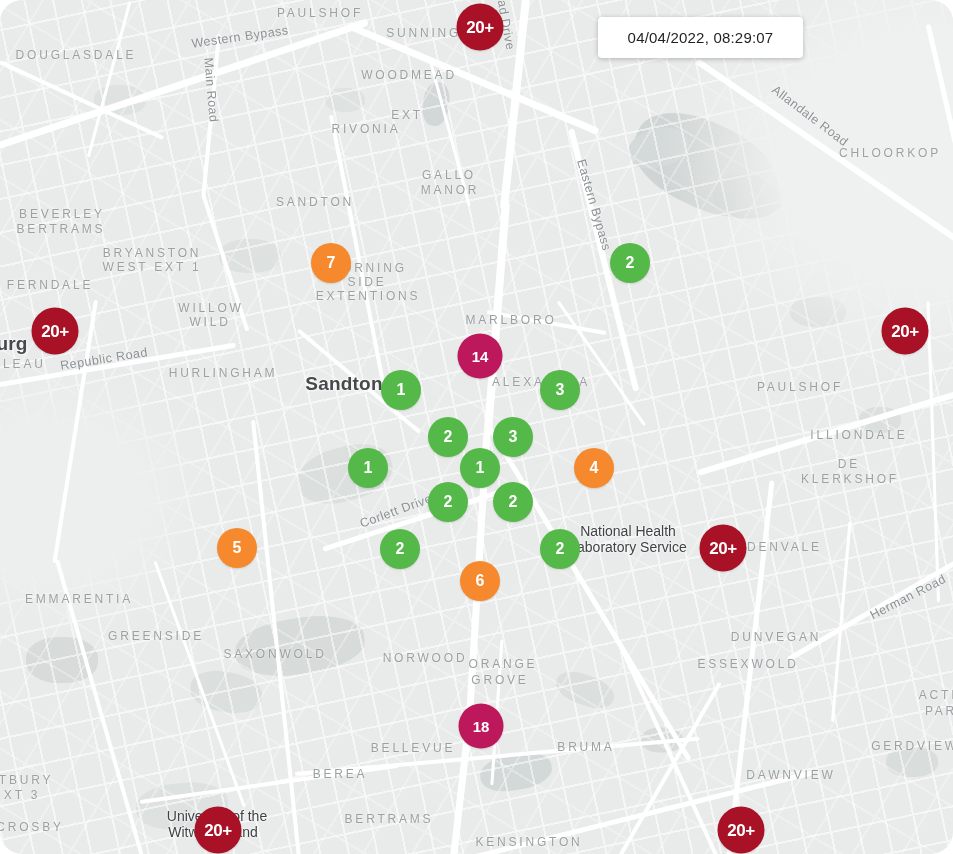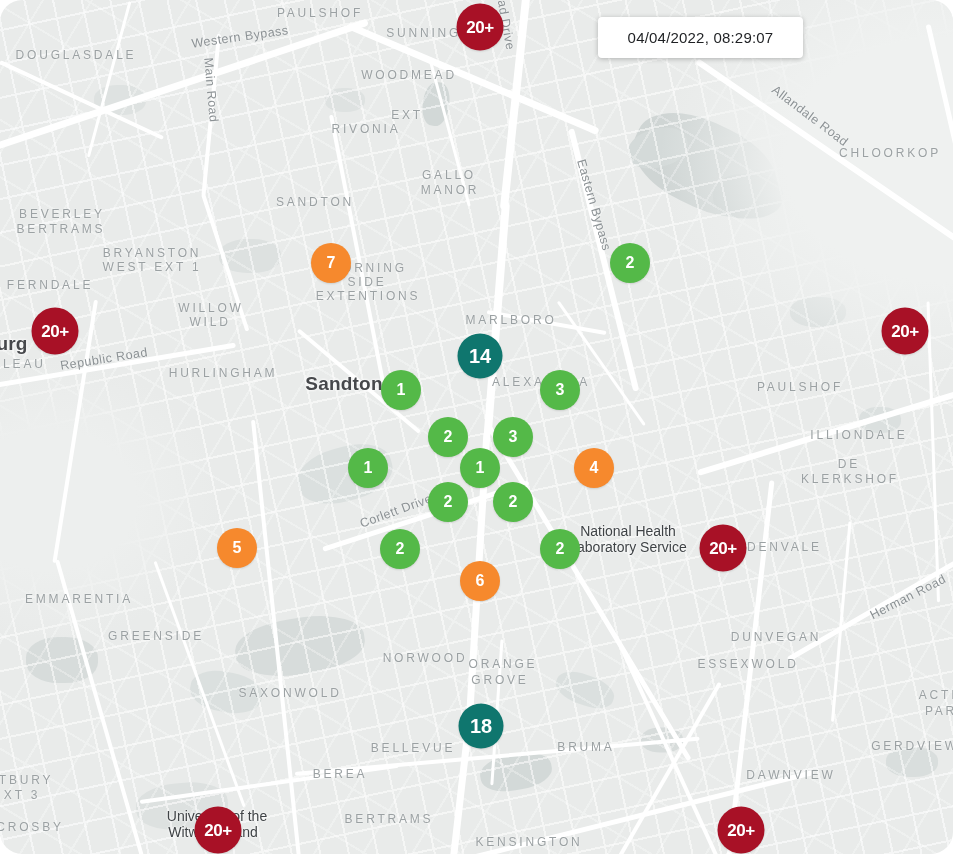--- a/index.html
+++ b/index.html
@@ -31,21 +31,21 @@
     color:#46484b;font-size:19px;font-weight:bold;letter-spacing:.2px;
     text-shadow:0 0 3px #fff,0 0 3px #fff;}
   .poi-label{position:absolute;transform:translate(-50%,-50%);white-space:nowrap;
     color:#3f4346;font-size:14px;text-shadow:0 0 3px #fff,0 0 2px #fff;}
   
   .marker{position:absolute;transform:translate(-50%,-50%);border-radius:50%;
     display:flex;align-items:center;justify-content:center;color:#fff;font-weight:bold;
     box-shadow:0 1px 2px rgba(0,0,0,.12);}
   .m-green  {width:40px;height:40px;background:#54b948;font-size:16px;}
   .m-orange {width:40px;height:40px;background:#f6892d;font-size:16px;}
-  .m-red    {width:45px;height:45px;background:#0f766e;font-size:20px;}
+  .m-red    {width:45px;height:45px;background:#be185d;font-size:15px;}
   .m-darkred{width:47px;height:47px;background:#a81126;font-size:17px;letter-spacing:-.5px;}
   
   .timestamp{position:absolute;left:598px;top:17px;width:205px;height:41px;
     background:#ffffff;border-radius:4px;box-shadow:0 1px 5px rgba(0,0,0,.25);
     display:flex;align-items:center;justify-content:center;
     color:#1e2023;font-size:15px;letter-spacing:.2px;}
 </style>
 </head>
 <body>
 
@@ -155,21 +155,21 @@
       <div class="area-label" style="left: 223px; top: 373px;">HURLINGHAM</div>
       <div class="area-label" style="left: 541px; top: 382px;">ALEXANDRA</div>
       <div class="area-label" style="left: 800px; top: 387px;">PAULSHOF</div>
       <div class="area-label" style="left: 859px; top: 435px;">ILLIONDALE</div>
       <div class="area-label" style="left: 849px; top: 464px;">DE</div>
       <div class="area-label" style="left: 850px; top: 479px;">KLERKSHOF</div>
       <div class="area-label" style="left: 779px; top: 547px;">EDENVALE</div>
       <div class="area-label" style="left: 79px; top: 599px;">EMMARENTIA</div>
       <div class="area-label" style="left: 156px; top: 636px;">GREENSIDE</div>
       <div class="area-label" style="left: 776px; top: 637px;">DUNVEGAN</div>
-      <div class="area-label" style="left: 290px; top: 654px; margin-top: 39px;">SAXONWOLD</div>
+      <div class="area-label" style="left: 275px; top: 654px;">SAXONWOLD</div>
       <div class="area-label" style="left: 425px; top: 658px;">NORWOOD</div>
       <div class="area-label" style="left: 503px; top: 664px;">ORANGE</div>
       <div class="area-label" style="left: 500px; top: 680px;">GROVE</div>
       <div class="area-label" style="left: 723px; top: 664px; margin-left: 25px;">ESSEXWOLD</div>
       <div class="area-label" style="left: 938px; top: 695px;">ACTI</div>
       <div class="area-label" style="left: 941px; top: 711px;">PAR</div>
       <div class="area-label" style="left: 915px; top: 746px;">GERDVIEW</div>
       <div class="area-label" style="left: 413px; top: 748px;">BELLEVUE</div>
       <div class="area-label" style="left: 586px; top: 747px;">BRUMA</div>
       <div class="area-label" style="left: 340px; top: 774px;">BEREA</div>

